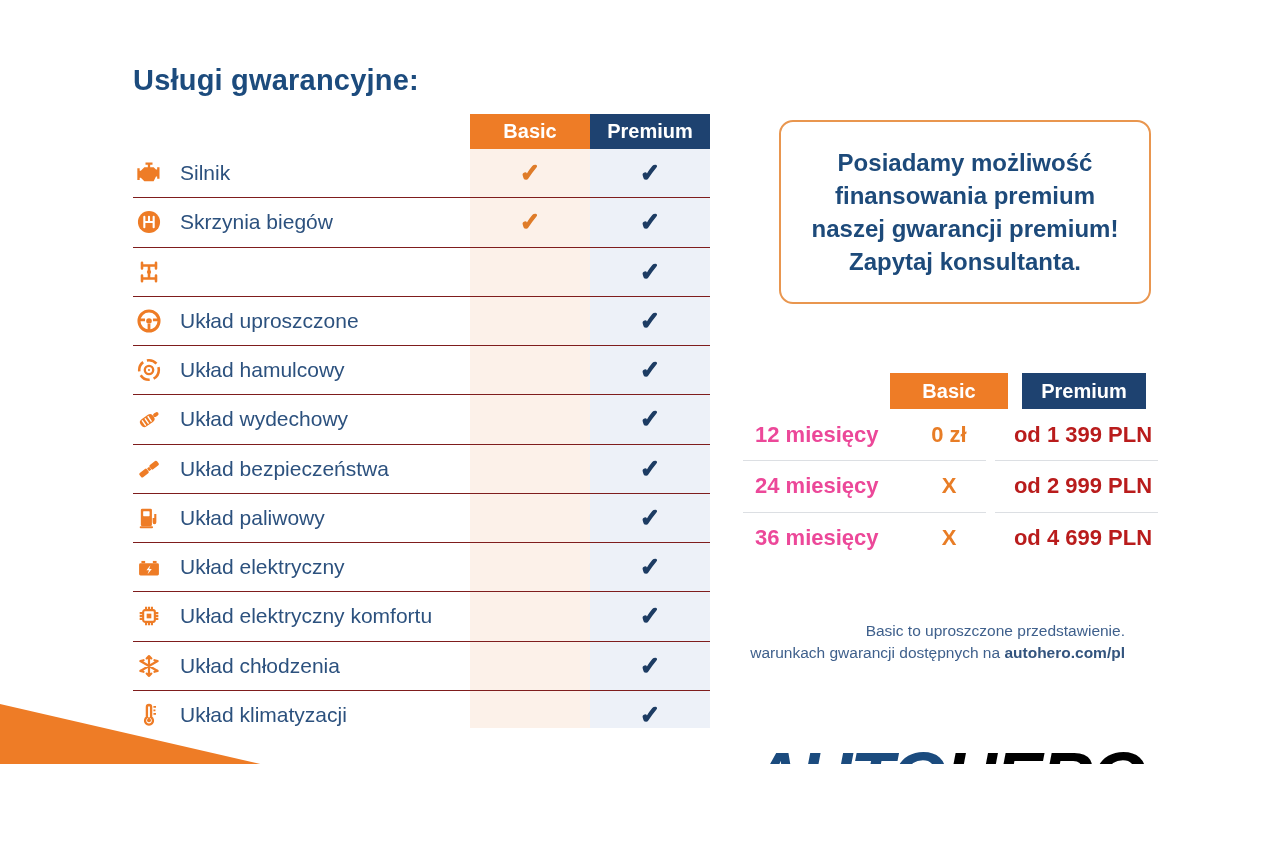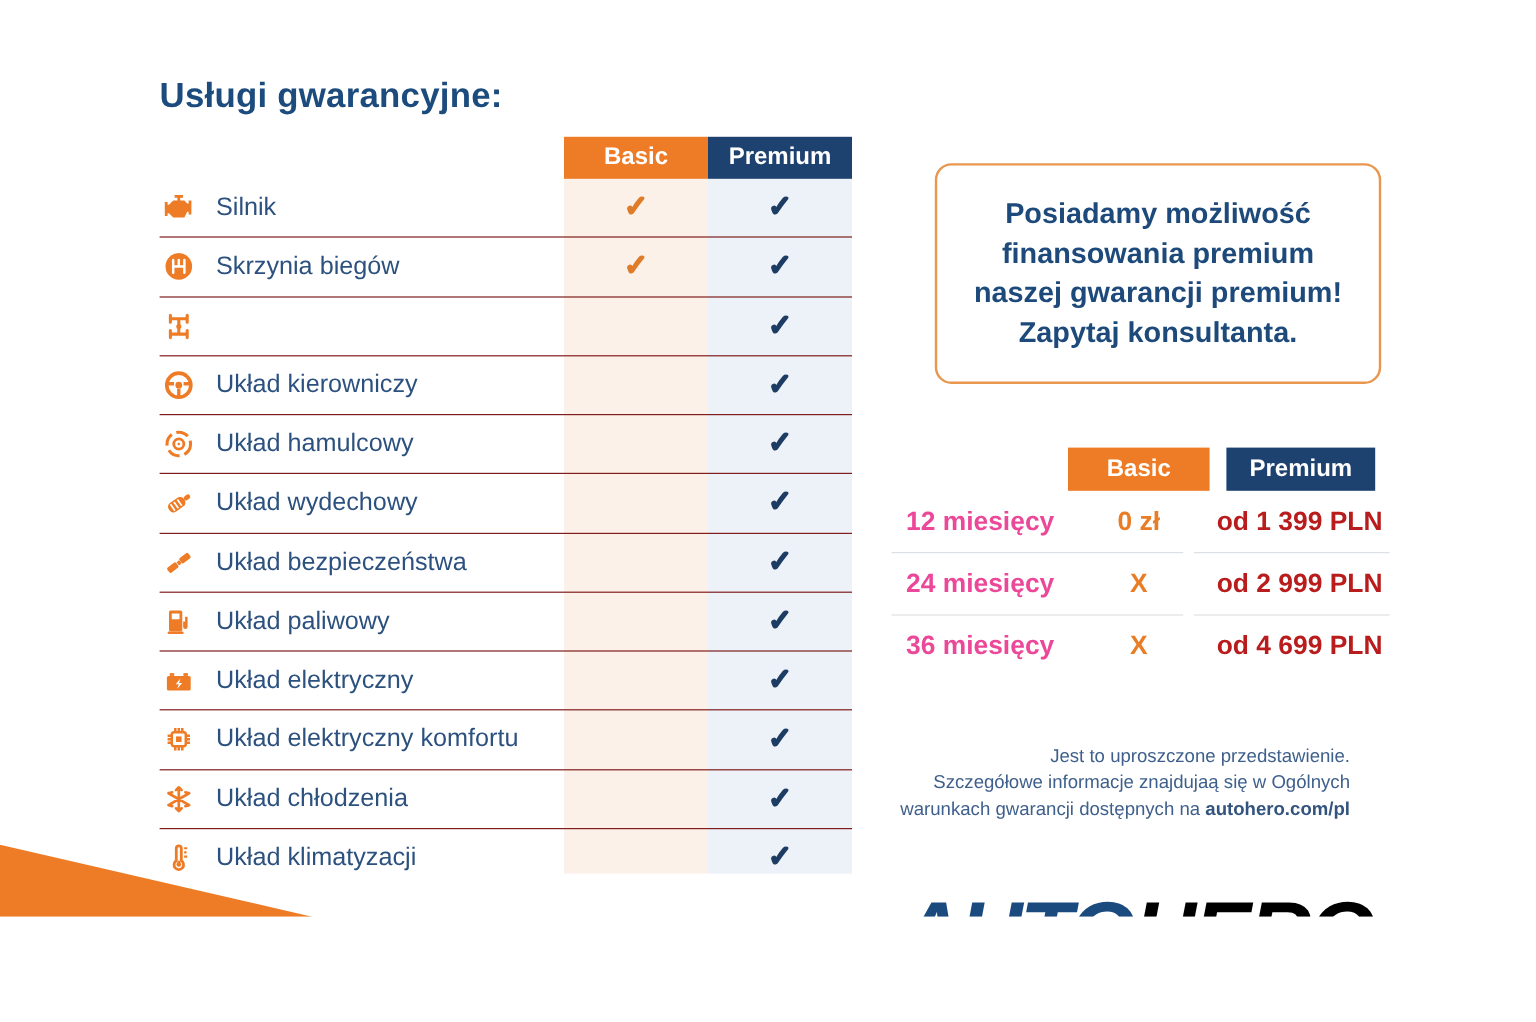--- a/index.html
+++ b/index.html
@@ -23,21 +23,21 @@
   .row{position:relative;height:48.25px;display:flex;align-items:center;border-bottom:1px solid #7f1d1d;}
   .row:last-child{border-bottom:none;}
   .ic{width:30px;height:30px;margin-left:1px;display:flex;align-items:center;justify-content:center;flex:none;}
   .ic svg{width:28px;height:28px;}
   .lbl{margin-left:16px;font-size:21px;color:#2c517e;}
   .cell{position:absolute;width:120px;text-align:center;font-size:24px;font-weight:bold;line-height:1;
     -webkit-text-stroke:1.2px currentColor;}
   .cell.b{left:337px;color:#df7c29;}
   .cell.p{left:457px;color:#1d3c63;}
   
-  .finbox{position:absolute;left:779px;top:136px;width:368px;height:180px;border:2px solid #e9964f;border-radius:14px;
+  .finbox{position:absolute;left:779px;top:120px;width:368px;height:180px;border:2px solid #e9964f;border-radius:14px;
     display:flex;flex-direction:column;justify-content:center;text-align:center;
     color:#1d4a7a;font-weight:bold;font-size:24px;line-height:33px;background:#fff;}
   
   .phdr{position:absolute;height:36px;display:flex;align-items:center;justify-content:center;
     color:#fff;font-weight:bold;font-size:20px;}
   .phdr.basic{left:890px;top:373px;width:118px;background:#ee7c26;}
   .phdr.premium{left:1022px;top:373px;width:124px;background:#1e4270;}
   .prows{position:absolute;left:743px;top:409px;width:415px;}
   .prow{height:51.5px;display:flex;align-items:center;font-weight:bold;font-size:22px;}
   .period{width:147px;padding-left:12px;color:#ec4899;box-sizing:border-box;}
@@ -108,21 +108,21 @@
     </div>
 
     <div class="row">
       <span class="ic">
         <svg viewBox="0 0 24 24" fill="none" stroke="#ee7c26">
             <circle cx="12" cy="12" r="8.6" stroke-width="2.6"></circle>
             <circle cx="12" cy="12" r="2.4" fill="#ee7c26" stroke="none"></circle>
             <path d="M3.6 11h5M15.4 11h5M12 14.5V20" stroke-width="2.4"></path>
           </svg>
       </span>
-      <span class="lbl">Układ kierowniczy</span>
+      <span class="lbl">Układ uproszczone</span>
       <span class="cell b"></span>
       <span class="cell p">✓</span>
     </div>
 
     <div class="row">
       <span class="ic">
         <svg viewBox="0 0 24 24" fill="none" stroke="#ee7c26">
             <circle cx="12" cy="12" r="8.4" stroke-width="2.2" stroke-dasharray="9 3.5"></circle>
             <circle cx="12" cy="12" r="3.6" stroke-width="2"></circle>
             <circle cx="12" cy="12" r="0.9" fill="#ee7c26" stroke="none"></circle>
@@ -257,22 +257,21 @@
       <span class="pbasic">X</span>
       <span class="pprem">od 4 699 PLN</span>
     </div>
     <div class="psep s1a"></div>
     <div class="psep s1b"></div>
     <div class="psep s2a"></div>
     <div class="psep s2b"></div>
   </div>
 
   <div class="disclaimer">
-    <div>Jest to uproszczone przedstawienie.</div>
-    <div>Szczegółowe informacje znajdujaą się w Ogólnych</div>
+    <div>Basic to uproszczone przedstawienie.</div>
     <div><span>warunkach gwarancji dostępnych na </span><span class="b">autohero.com/pl</span></div>
   </div>
 
   <div class="logo">
     <span class="auto">AUTO</span><span class="hero">HERO</span>
   </div>
 
   <div class="triangle"></div>
 
 </div>

